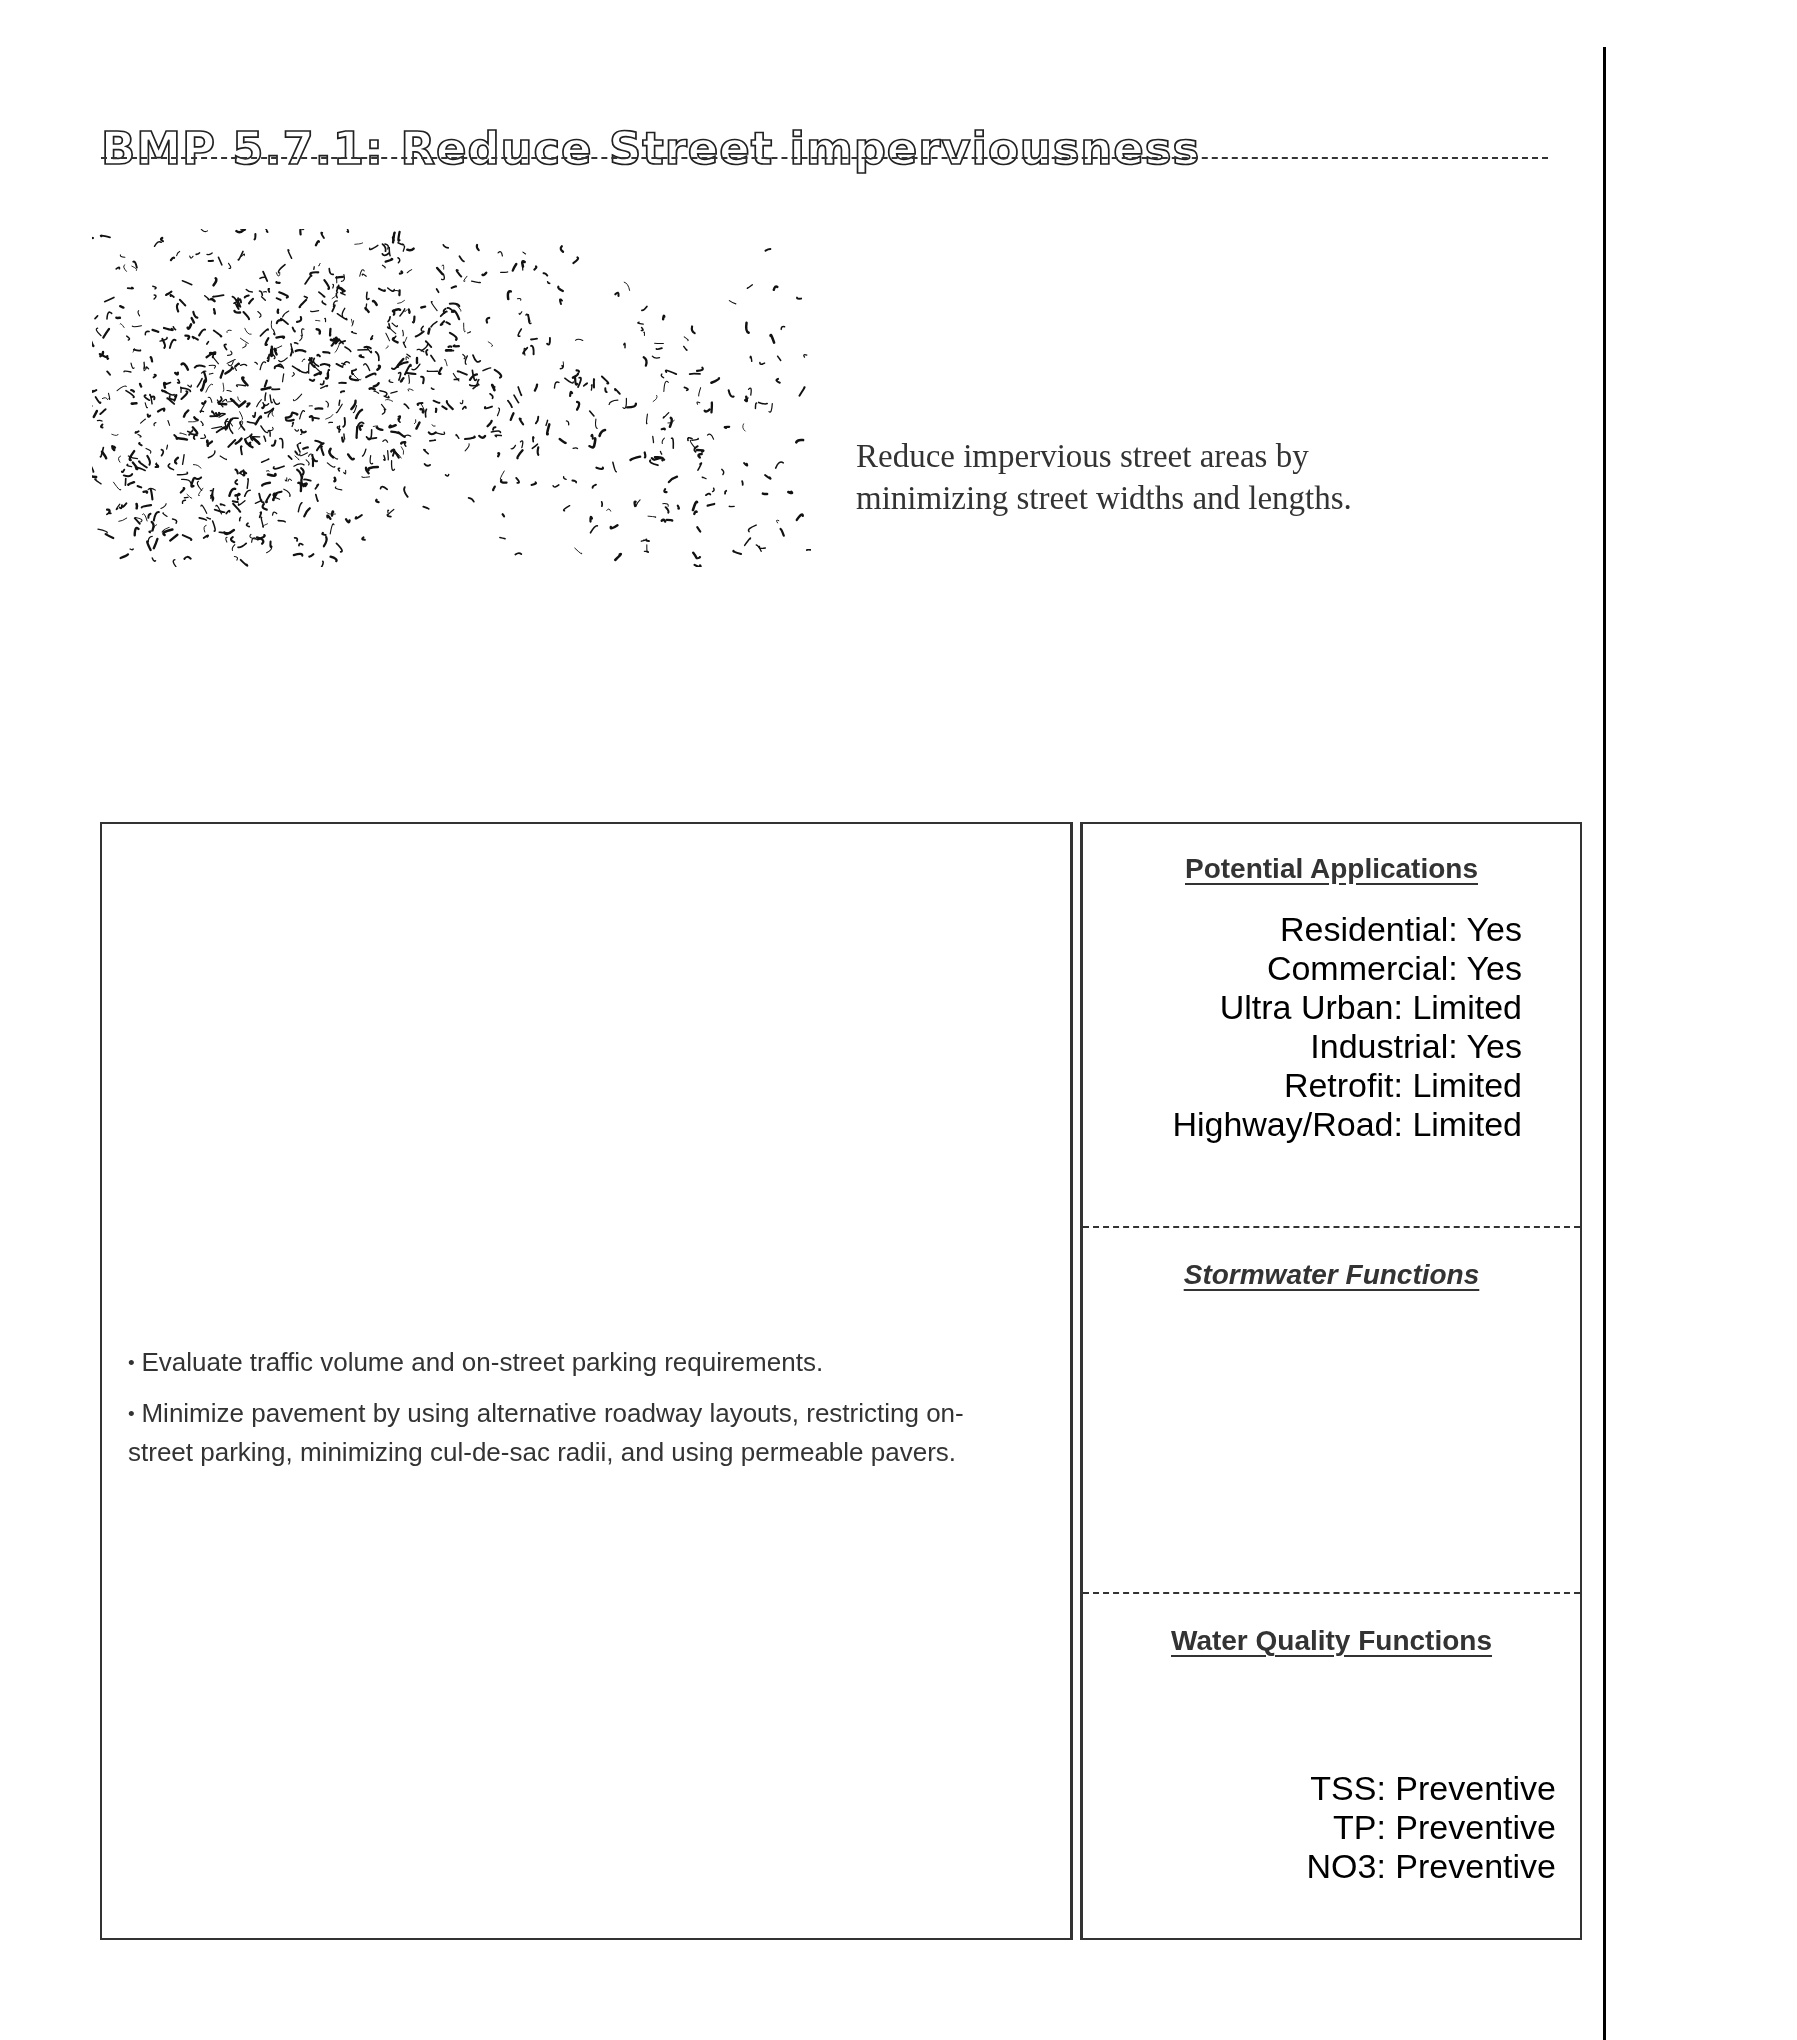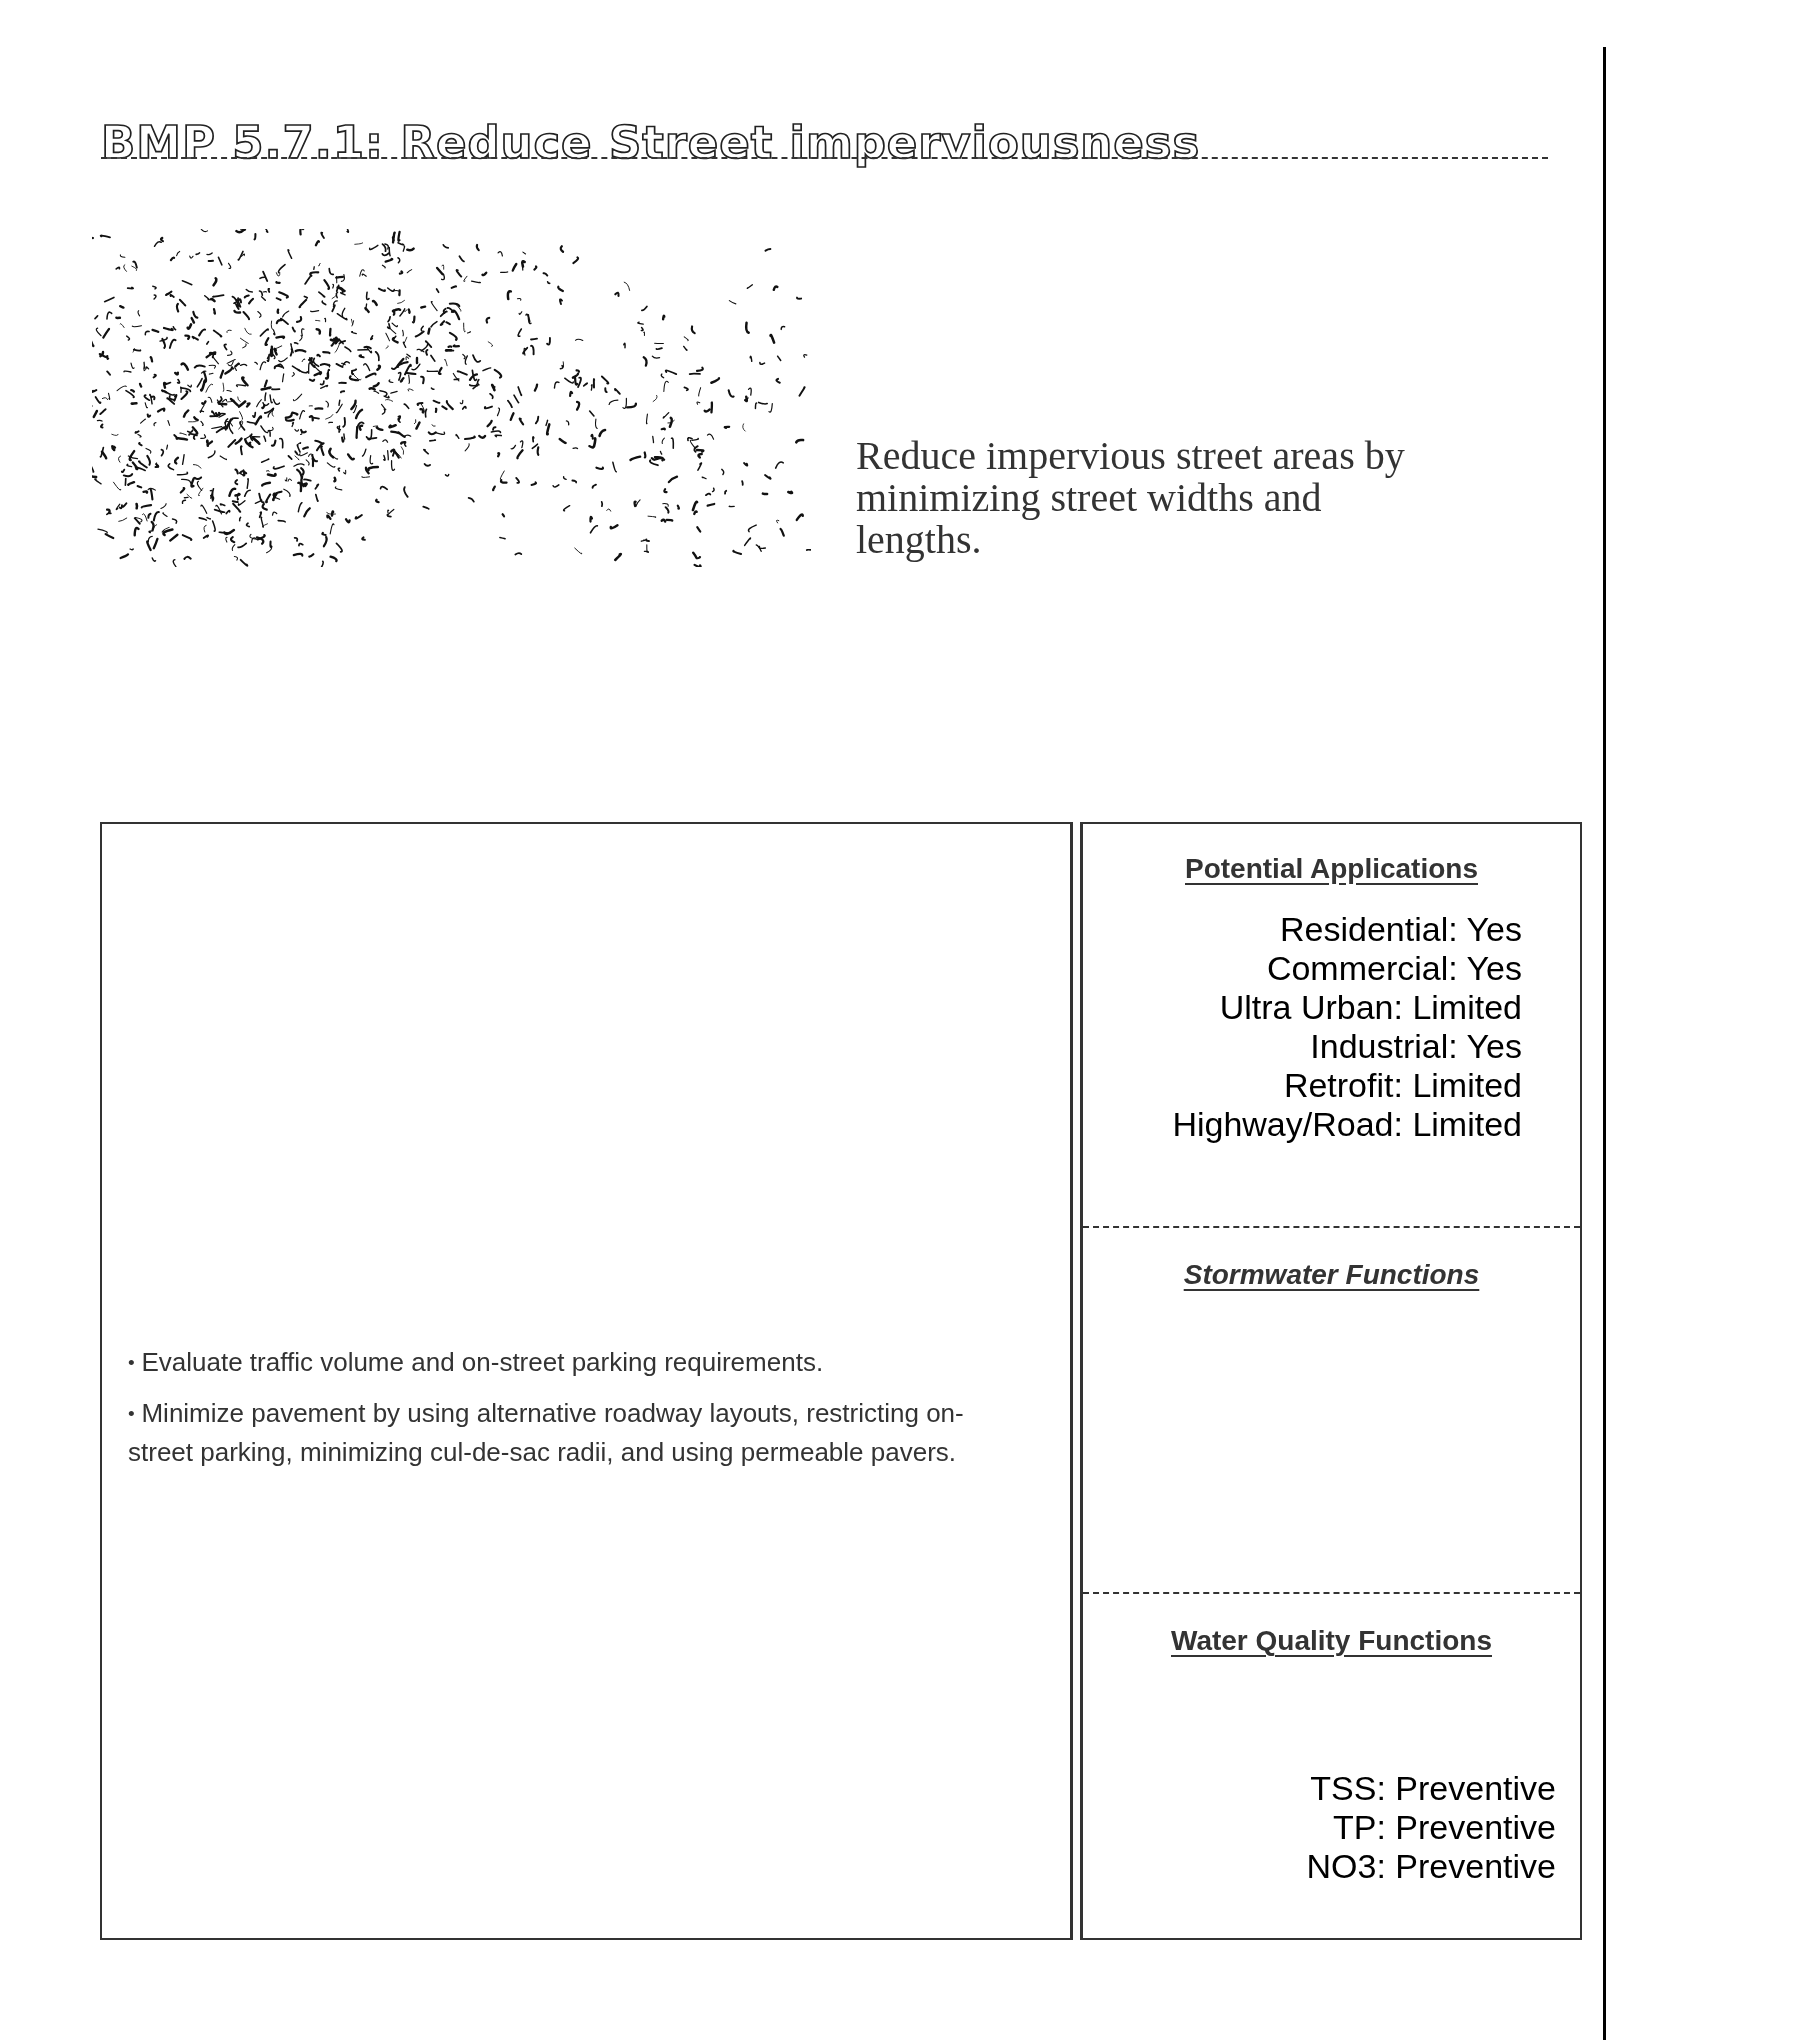--- a/index.html
+++ b/index.html
@@ -5,35 +5,35 @@
   html, body { margin: 0; padding: 0; background: #ffffff; }
   body {
     width: 1798px; height: 2040px; position: relative; overflow: hidden;
     color: #111111; font-family: "Liberation Sans", sans-serif;
   }
   .right-rule {
     position: absolute; left: 1603px; top: 47px; width: 3.4px; height: 1993px;
     background: #000;
   }
   .page-title {
-    position: absolute; left: 101px; top: 86px;
+    position: absolute; left: 101px; top: 92px;
     font-family: "DejaVu Sans", sans-serif; font-size: 45px; letter-spacing: 0.9px;
     color: #fff; -webkit-text-stroke: 1.7px #222; font-weight: bold; white-space: nowrap;
   }
   .title-rule {
     position: absolute; left: 101px; top: 157px; width: 1447px; height: 0;
     border-top: 2.6px dashed #333;
   }
   .photo {
     position: absolute; left: 92px; top: 229px; width: 719px; height: 338px;
   }
   .photo svg { width: 100%; height: 100%; display: block; }
   .photo-caption {
     position: absolute; left: 856px; top: 435px; width: 599px;
-    font-family: "Liberation Serif", serif; font-size: 40px; line-height: 42px; color: #333;
+    font-family: "Liberation Serif", serif; font-size: 33px; line-height: 42px; color: #333;
   }
   .box {
     position: absolute; border: 2.6px solid #333; box-sizing: border-box; background: #fff;
   }
   .box-key { left: 100px; top: 822px; width: 973px; height: 1118px; border-right-width: 3.4px; }
   .box-right { left: 1080px; top: 822px; width: 502px; height: 1118px; border-left-width: 3.4px; }
   .key-title {
     position: absolute; left: 0; right: 0; top: 15.4px; text-align: center;
     font-size: 28px; font-weight: bold; color: #333; text-decoration: underline;
     text-underline-offset: 5.1px;

